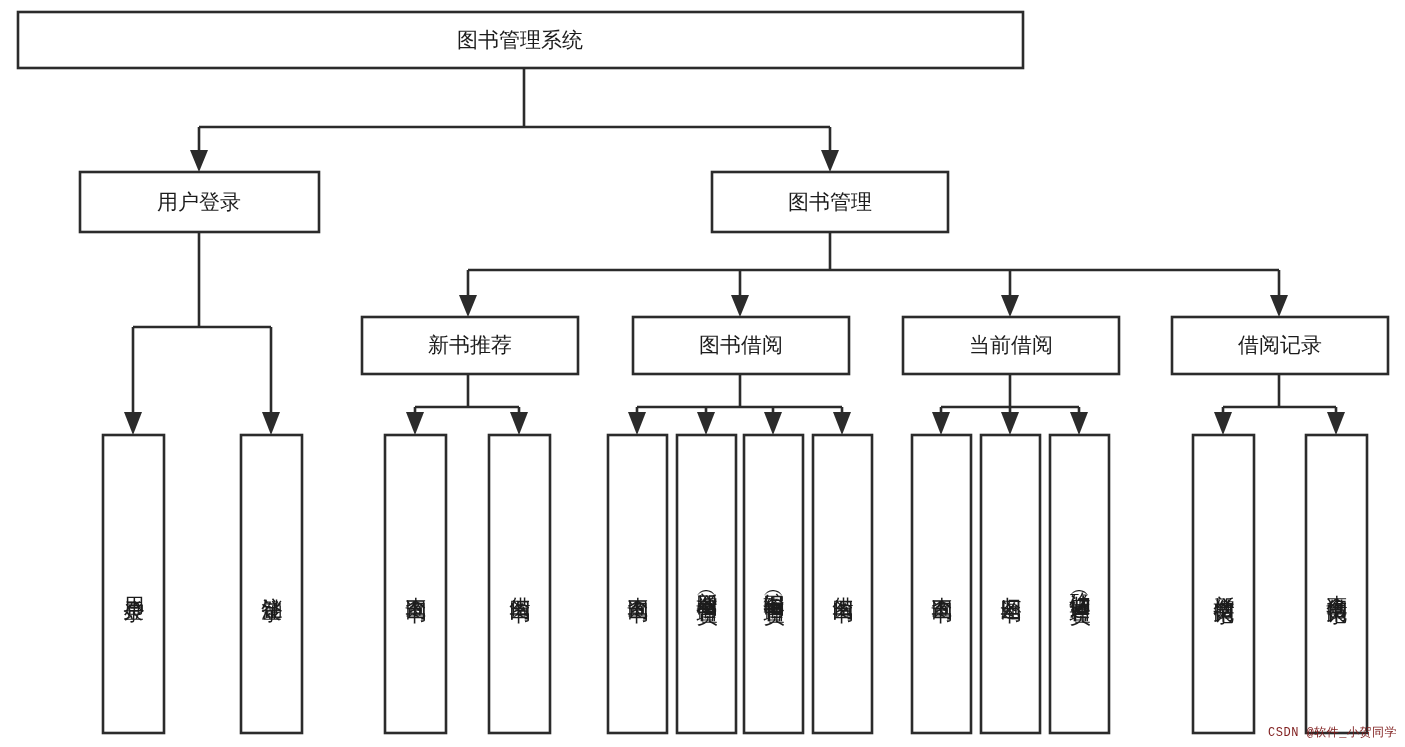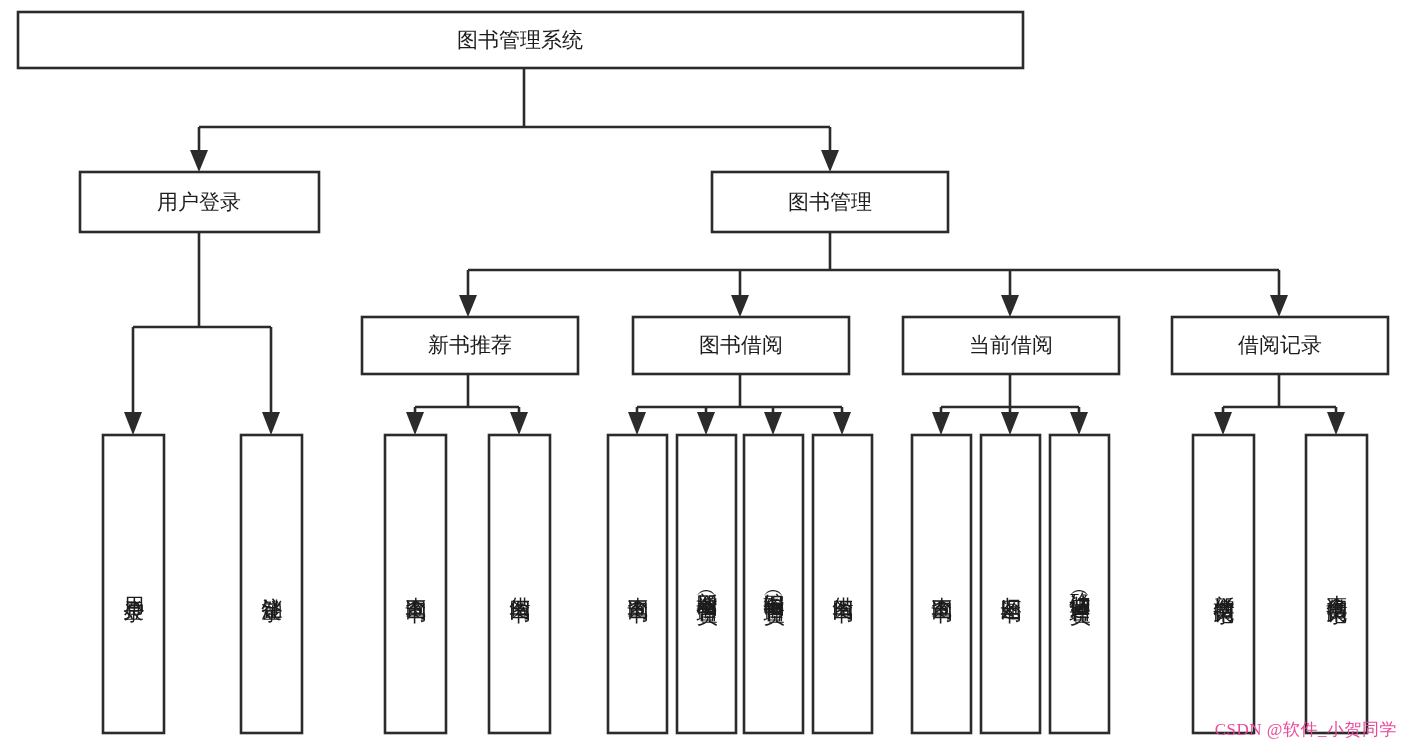--- a/index.html
+++ b/index.html
@@ -61,23 +61,23 @@
     display: flex;
     align-items: center;
     justify-content: center;
     white-space: nowrap;
     pointer-events: none;
   }
   .watermark {
     position: absolute;
     right: 8px;
     bottom: 6px;
-    font-family: Liberation Serif, serif;
-    font-size: 17px;
-    color: #ec4899;
+    font-family: Liberation Mono, monospace;
+    font-size: 12px;
+    color: #7f1d1d;
     white-space: nowrap;
     letter-spacing: 0.5px;
   }
 </style>
 </head>
 <body>
 
 <div id="diagram-root">
 
   <svg id="flowchart" viewBox="0 0 1405 747">

